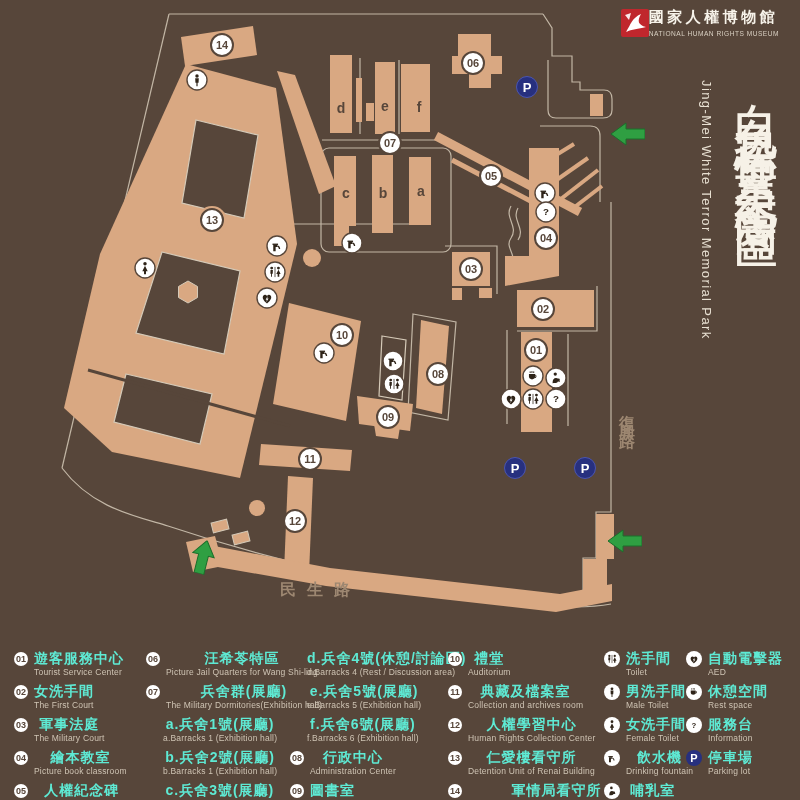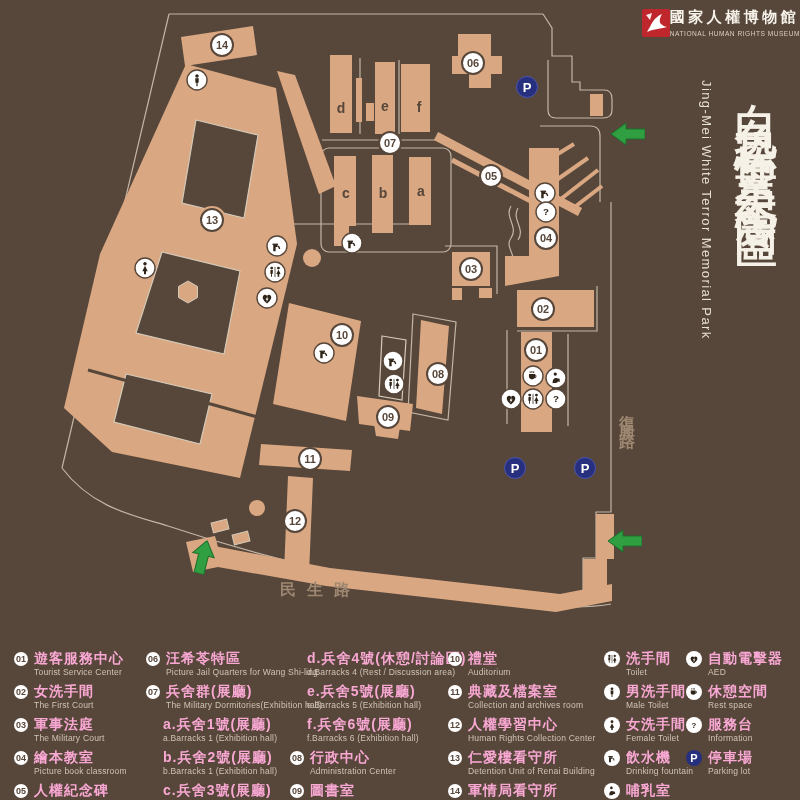--- a/index.html
+++ b/index.html
@@ -6,21 +6,21 @@
   .stage{position:relative;width:800px;height:800px;background:#57463a;overflow:hidden;
          font-family:"Liberation Sans",sans-serif;}
   #map-wrap{position:absolute;left:0;top:0;width:690px;height:645px;}
   #map-svg{position:absolute;left:0;top:0;}
 
   .road-minsheng{position:absolute;left:280px;top:580px;color:#9d8771;font-size:16px;
                  letter-spacing:11px;font-weight:bold;}
   .road-fuxing{position:absolute;left:616px;top:402px;color:#9d8771;font-size:16px;
                writing-mode:vertical-rl;text-orientation:upright;letter-spacing:9px;font-weight:bold;}
 
-  .logo{position:absolute;right:0;top:8px;display:flex;align-items:flex-end;}
+  .logo{position:absolute;right:21px;top:8px;display:flex;align-items:flex-end;}
   .logo-mark{width:28px;height:28px;background:#c0272d;border-radius:2px;flex:none;}
   .logo-zh{font-size:15px;font-weight:bold;color:#f7f3ea;letter-spacing:3.5px;
            font-family:"Liberation Serif","DejaVu Serif",serif;}
   .logo-en{font-size:6.6px;color:#d9d0c2;letter-spacing:.5px;margin-top:3px;}
 
   .title-zh{position:absolute;right:16px;top:70px;writing-mode:vertical-rl;text-orientation:upright;
             font-size:42px;font-weight:bold;color:#f6f1e7;letter-spacing:14px;}
   .title-en{position:absolute;left:714px;top:80px;transform:rotate(90deg);transform-origin:0 0;
             font-size:13px;color:#e8e0d2;letter-spacing:1.4px;white-space:nowrap;}
 
@@ -28,21 +28,21 @@
   .lcol{position:absolute;top:0;}
   .item{display:flex;align-items:flex-start;margin-bottom:6px;}
   .item.indent{padding-left:17px;}
   .badge{flex:none;width:14px;height:14px;border-radius:50%;background:#fff;color:#57463a;
          font-size:9px;font-weight:bold;display:inline-flex;align-items:center;justify-content:center;
          margin-right:6px;margin-top:2px;}
   .ibadge{flex:none;width:16px;height:16px;border-radius:50%;background:#fff;
           display:inline-flex;align-items:center;justify-content:center;margin-right:6px;margin-top:1px;}
   .ibadge.p{background:#27307f;color:#fff;font-size:11px;font-weight:bold;}
   .ibadge svg{width:12px;height:12px;}
-  .zh{font-size:14px;font-weight:bold;color:#f9a8d4;letter-spacing:1px;line-height:16px;white-space:nowrap;}
+  .zh{font-size:14px;font-weight:bold;color:#5eead4;letter-spacing:1px;line-height:16px;white-space:nowrap;text-align:center;}
   .en{font-size:8.5px;color:#cfc4b4;line-height:10px;margin-top:1px;white-space:nowrap;letter-spacing:.2px;}
 </style>
 </head>
 <body>
 
 <div class="stage">
 
   <div id="map-wrap">
     <svg id="map-svg" width="690" height="645" viewBox="0 0 690 645">
       <defs>

